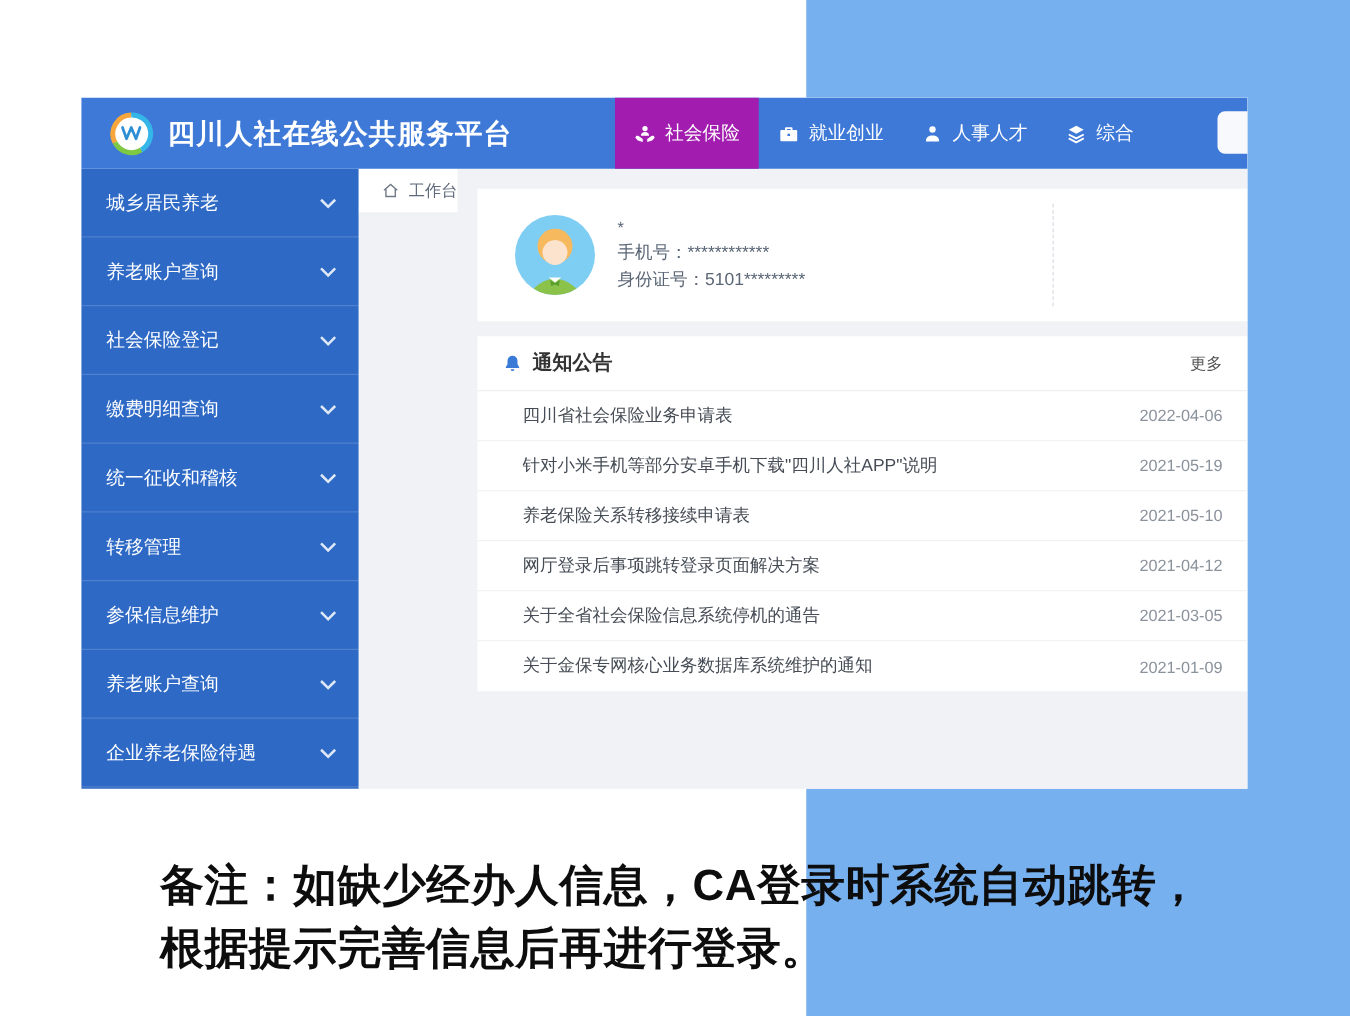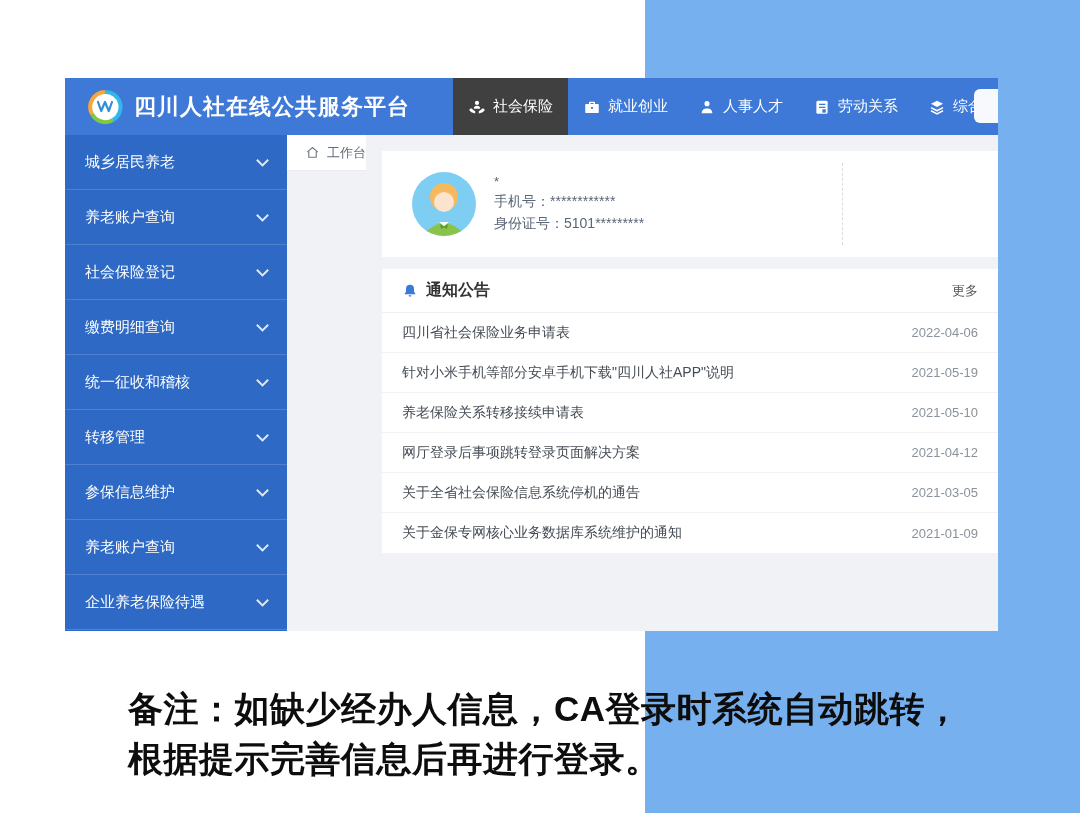--- a/index.html
+++ b/index.html
@@ -13,21 +13,21 @@
   
   .shot { position:absolute; left:65px; top:78px; width:933px; height:553px; background:#fff; overflow:hidden; }
 
   .app-header { position:relative; height:57px; background:#3e79d8; display:flex; align-items:stretch;gap:37px; }
   .brand { width:390px; display:flex; align-items:center; gap:11px; padding-left:22px; }
   .logo { width:36px; height:36px; flex:0 0 auto; }
   .brand-title { font-size:22px; font-weight:bold; color:#fff; letter-spacing:1px; white-space:nowrap; }
 
   .top-nav { display:flex; align-items:stretch; }
   .nav-item { display:flex; align-items:center; gap:7px; padding:0 15px; color:#fff; font-size:15px; white-space:nowrap; cursor:pointer; }
-  .nav-item.active { background:#404040; }
+  .nav-item.active { background:#a21caf; }
   .nav-icon { width:18px; height:18px; display:block; }
 
   .partial-btn { position:absolute; right:-36px; top:11px; width:60px; height:34px; background:#f7f9fc; border-radius:6px; }
 
   .app-body { display:flex; height:512px; }
 
   .sidebar { width:222px; background:#2d69c5; flex:0 0 auto; }
   .side-item { height:55px; display:flex; align-items:center; justify-content:space-between; padding:0 20px;
                color:#ffffff; font-size:15px; font-weight:500; border-bottom:1px solid rgba(255,255,255,.16); cursor:pointer; }
   .chev { width:9px; height:9px; border-right:2px solid rgba(255,255,255,.85); border-bottom:2px solid rgba(255,255,255,.85);
@@ -47,21 +47,21 @@
   .dashed-divider { position:absolute; left:460px; top:12px; bottom:12px; border-left:1px dashed #d8dde3; }
 
   .notice-card { background:#fff; margin-top:12px; }
   .notice-head { height:44px; display:flex; align-items:center; padding:0 20px; border-bottom:1px solid #eef0f3; }
   .bell-ic { width:16px; height:16px; margin-right:8px; display:block; }
   .notice-title { font-size:16px; font-weight:bold; color:#333; }
   .more { margin-left:auto; font-size:13px; color:#555; cursor:pointer; }
   .notice-row { height:40px; display:flex; align-items:center; justify-content:space-between; padding:0 20px;
                 border-bottom:1px solid #f0f2f4; cursor:pointer; }
   .notice-row:last-child { border-bottom:none; }
-  .n-title { font-size:14px; color:#454c55; white-space:nowrap; overflow:hidden; }
+  .n-title { font-size:14px; color:#454c55; white-space:nowrap; overflow:hidden;margin-left:16px; }
   .n-date { font-size:13px; color:#8a929c; white-space:nowrap; margin-left:20px; }
 
   
   .annotation { position:absolute; left:128px; top:684px; font-size:35px; font-weight:bold; color:#0d0d0d;
                 line-height:1.44; letter-spacing:.5px; }
   .annotation div { white-space:nowrap; }
 </style>
 </head>
 <body>
 
@@ -99,29 +99,20 @@
             <rect x="10.6" y="12" width="2.8" height="2.4" fill="#3e79d8"></rect>
           </svg>
           <span>就业创业</span>
         </div>
         <div class="nav-item">
           <svg class="nav-icon" viewBox="0 0 24 24" fill="#fff">
             <circle cx="12" cy="7.5" r="3.4"></circle>
             <path d="M5 19.5c0-3.6 3.1-5.6 7-5.6s7 2 7 5.6v.8H5z"></path>
           </svg>
           <span>人事人才</span>
-        </div>
-        <div class="nav-item">
-          <svg class="nav-icon" viewBox="0 0 24 24">
-            <rect x="4.5" y="3.5" width="15" height="17.5" rx="2" fill="#fff"></rect>
-            <line x1="8" y1="8.5" x2="16.5" y2="8.5" stroke="#3e79d8" stroke-width="1.7"></line>
-            <line x1="8" y1="12.5" x2="16.5" y2="12.5" stroke="#3e79d8" stroke-width="1.7"></line>
-            <rect x="12.5" y="15" width="4.5" height="4.5" fill="#3e79d8"></rect>
-          </svg>
-          <span>劳动关系</span>
         </div>
         <div class="nav-item">
           <svg class="nav-icon" viewBox="0 0 24 24" fill="none" stroke="#fff" stroke-width="2" stroke-linejoin="round">
             <path d="M12 3.5l8 4.2-8 4.2-8-4.2z" fill="#fff" stroke="none"></path>
             <path d="M4 12.8l8 4.2 8-4.2"></path>
             <path d="M4 17l8 4.2L20 17"></path>
           </svg>
           <span>综合</span>
         </div>
       </nav>

